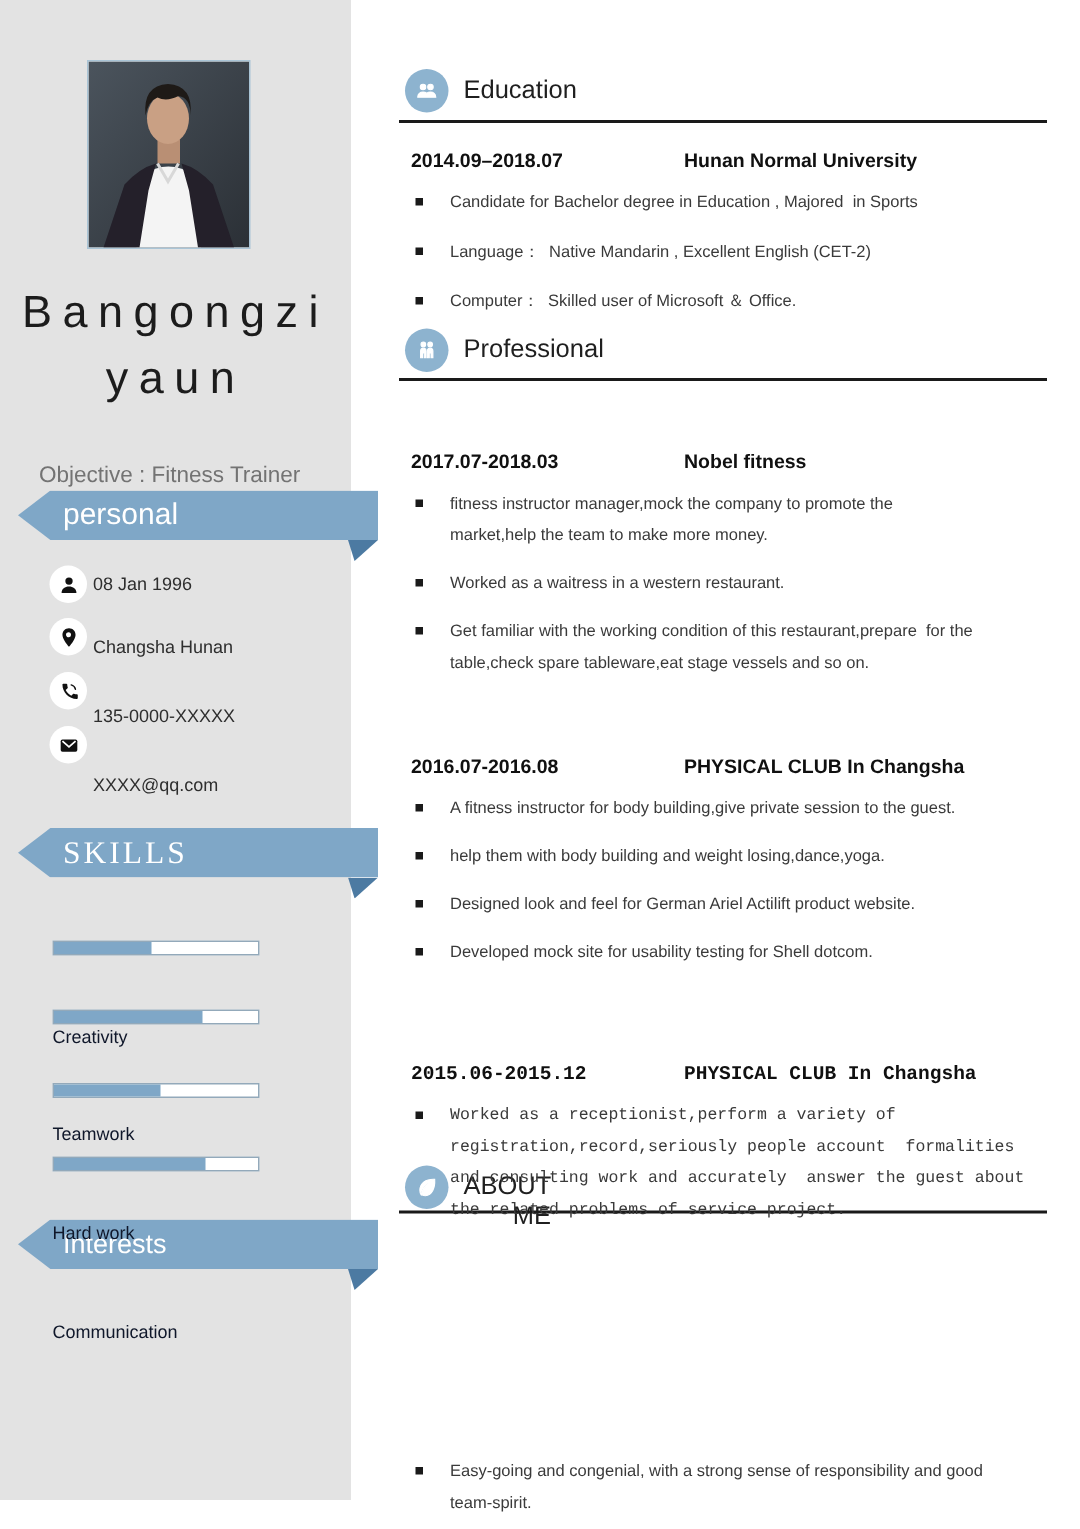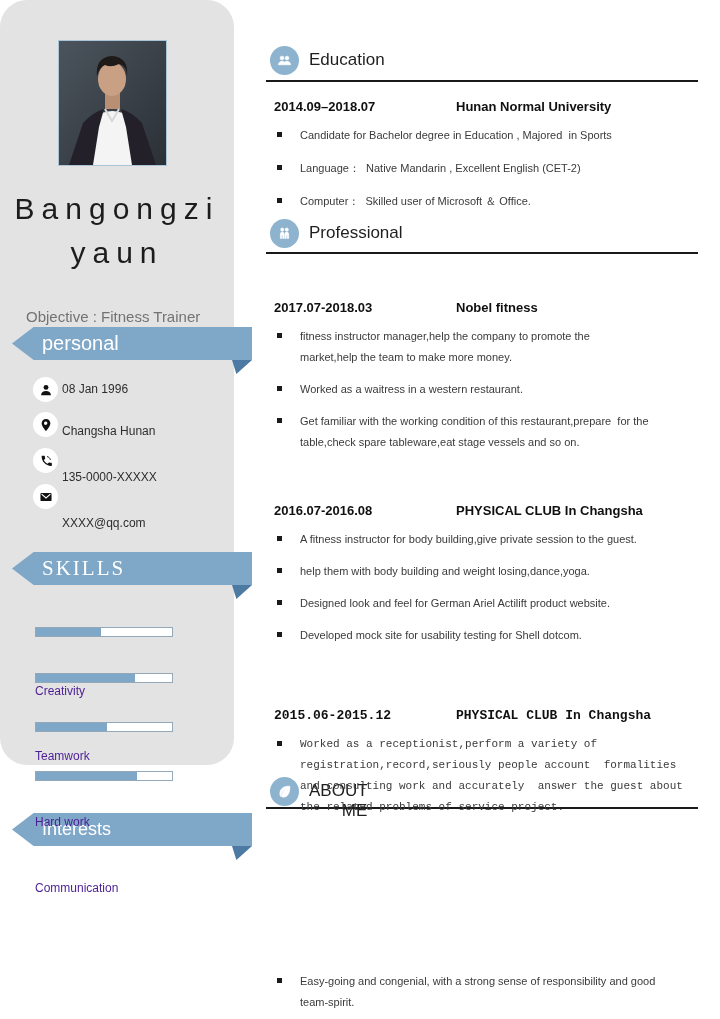--- a/index.html
+++ b/index.html
@@ -1,20 +1,20 @@
 <!DOCTYPE html>
 <html><head>
 <meta charset="utf-8">
 <style>
   html,body{margin:0;padding:0;background:#fff;}
   .page{position:relative;width:720px;height:1019px;background:#ffffff;overflow:hidden;
         font-family:"Liberation Sans","DejaVu Sans",sans-serif;color:#222;}
 
   
-  .sidebar{position:absolute;left:0;top:0;width:234px;height:765px;background:#e3e3e3;border-radius:27px;}
+  .sidebar{position:absolute;left:0;top:0;width:234px;height:1000px;background:#e3e3e3;}
   .photo{position:absolute;left:58px;top:40px;width:107px;height:124px;border:1px solid #a9c4d6;}
   .name{position:absolute;left:0;width:234px;text-align:center;font-size:30px;letter-spacing:7px;
         color:#1c1c1c;font-weight:400;}
   .name.l1{top:192px;}
   .name.l2{top:236px;}
   .objective{position:absolute;left:26px;top:308px;font-size:15px;color:#737373;}
 
   
   .ribbon{position:absolute;left:12px;width:240px;height:33px;background:#7fa7c7;z-index:1;
           clip-path:polygon(0 50%,9% 0,100% 0,100% 100%,9% 100%);
@@ -34,21 +34,21 @@
 
   
   .c-icon{position:absolute;left:33px;width:25px;height:25px;border-radius:50%;background:#ffffff;
           display:flex;align-items:center;justify-content:center;}
   .c-icon svg{width:14px;height:14px;fill:#111;}
   .c-text{position:absolute;left:62px;font-size:12px;color:#2e2e2e;}
 
   
   .bar{position:absolute;left:35px;width:138px;height:10px;background:#ffffff;border:1px solid #93a9ba;box-sizing:border-box;}
   .bar .fill{height:100%;background:#7fa7c7;}
-  .s-label{position:absolute;left:35px;font-size:12px;color:#4c1d95;z-index:2;}
+  .s-label{position:absolute;left:35px;font-size:12px;color:#0f172a;z-index:2;}
 
   
   .sec-head{position:absolute;left:266px;height:30px;z-index:1;}
   .sec-circle{position:absolute;left:4px;top:0;width:29px;height:29px;border-radius:50%;background:#8db3cf;
               display:flex;align-items:center;justify-content:center;}
   .sec-circle svg{width:17px;height:17px;fill:#ffffff;stroke:#ffffff;}
   .sec-title{position:absolute;left:43px;top:4px;font-size:17px;color:#1f1f1f;text-align:right;}
   .rule{position:absolute;left:266px;width:432px;height:2px;background:#1a1a1a;z-index:1;}
 
   .entry{position:relative;height:18px;}
@@ -216,21 +216,21 @@
   <div class="rule" style="top:252px;"></div>
 
   <div class="block" style="top:300px;">
     <div class="entry">
       <span class="date">2017.07-2018.03</span>
       <span class="org">Nobel fitness</span>
     </div>
     <div class="bullets">
       <div class="bullet mw340">
           <span class="sq"></span>
-          <span class="btxt">fitness instructor manager,help the company to promote the market,help the team to make more money.</span>
+          <span class="btxt">fitness instructor manager,mock the company to promote the market,help the team to make more money.</span>
         </div>
       <div class="bullet">
           <span class="sq"></span>
           <span class="btxt">Worked as a waitress in a western restaurant.</span>
         </div>
       <div class="bullet mw398">
           <span class="sq"></span>
           <span class="btxt">Get familiar with the working condition of this restaurant,prepare  for the table,check spare tableware,eat stage vessels and so on.</span>
         </div>
     </div>

